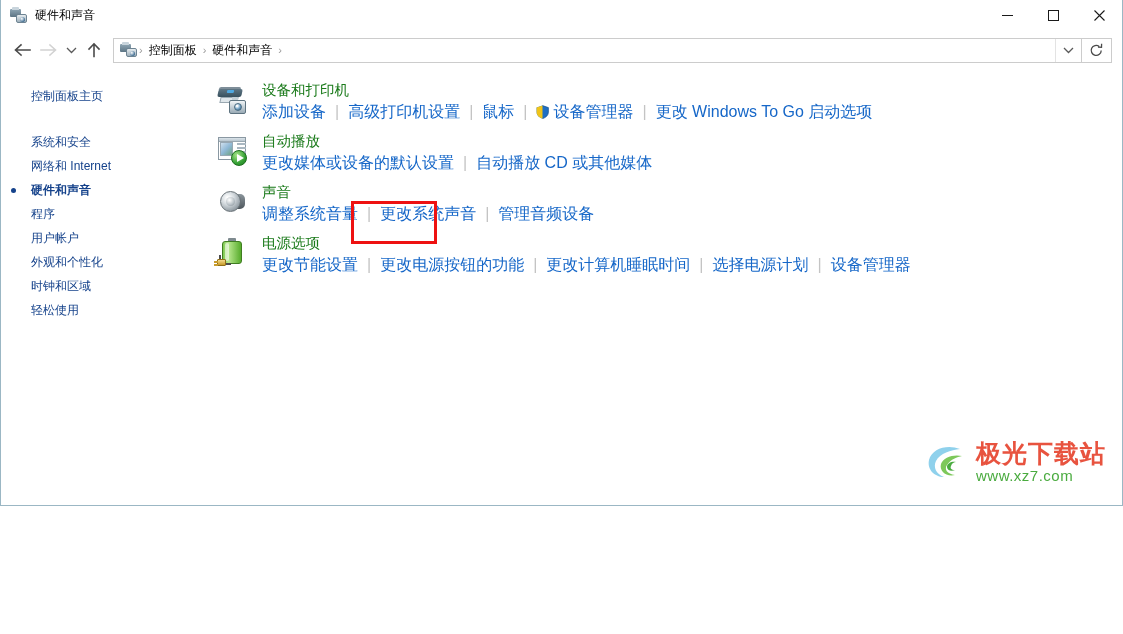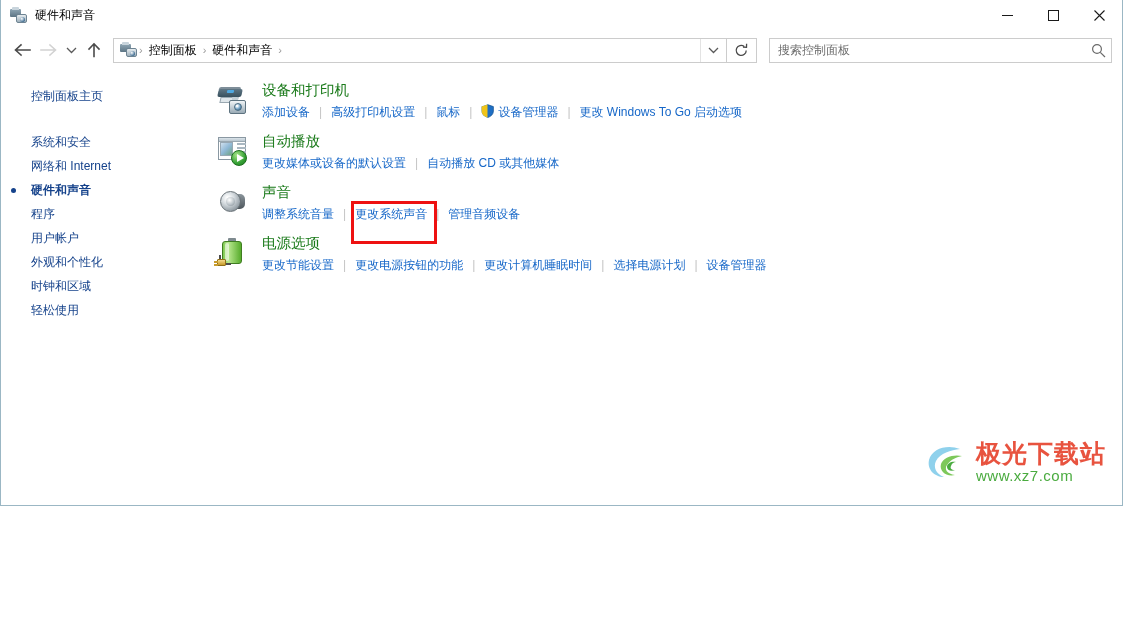--- a/index.html
+++ b/index.html
@@ -233,21 +233,21 @@
     line-height: 22px;
     margin-bottom: 1px;
     white-space: nowrap;
     display: inline-block;
     cursor: default;
   }
   .cat-links {
     display: flex;
     align-items: center;
     flex-wrap: nowrap;
-    font-size: 12px;
+    font-size: 16px;
     line-height: 18px;
   }
   .cat-link {
     color: #1667c8;
     white-space: nowrap;
     padding: 1px 0;
     cursor: default;
   }
   .link-sep {
     color: #c4c4c4;
@@ -521,29 +521,20 @@
       </div>
     </div>
 
     <div id="refresh-btn" title="刷新">
       <svg width="15" height="15" viewBox="0 0 15 15">
         <path d="M12.2 7.4 A5 5 0 1 1 10.2 3.4" stroke="#4a4a4a" stroke-width="1.3" fill="none"></path>
         <path d="M12.6 0.8 L12.5 4.3 L9 4.0" stroke="#4a4a4a" stroke-width="1.3" fill="none" stroke-linejoin="miter"></path>
       </svg>
     </div>
 
-    <div id="searchbox">
-      <input id="search-input" type="text" placeholder="搜索控制面板" style="">
-      <div id="search-icon-wrap">
-        <svg width="15" height="15" viewBox="0 0 15 15">
-          <circle cx="6" cy="6" r="4.4" stroke="#6a6a6a" stroke-width="1.2" fill="none"></circle>
-          <path d="M9.3 9.3 L14 14" stroke="#6a6a6a" stroke-width="1.2" fill="none"></path>
-        </svg>
-      </div>
-    </div>
   </div>
 
   <div id="body">
 
     <div id="sidebar">
       <div class="side-item home">控制面板主页</div>
       <div class="side-item">系统和安全</div>
       <div class="side-item">网络和 Internet</div>
       <div class="side-item current">硬件和声音</div>
       <div class="side-item">程序</div>

